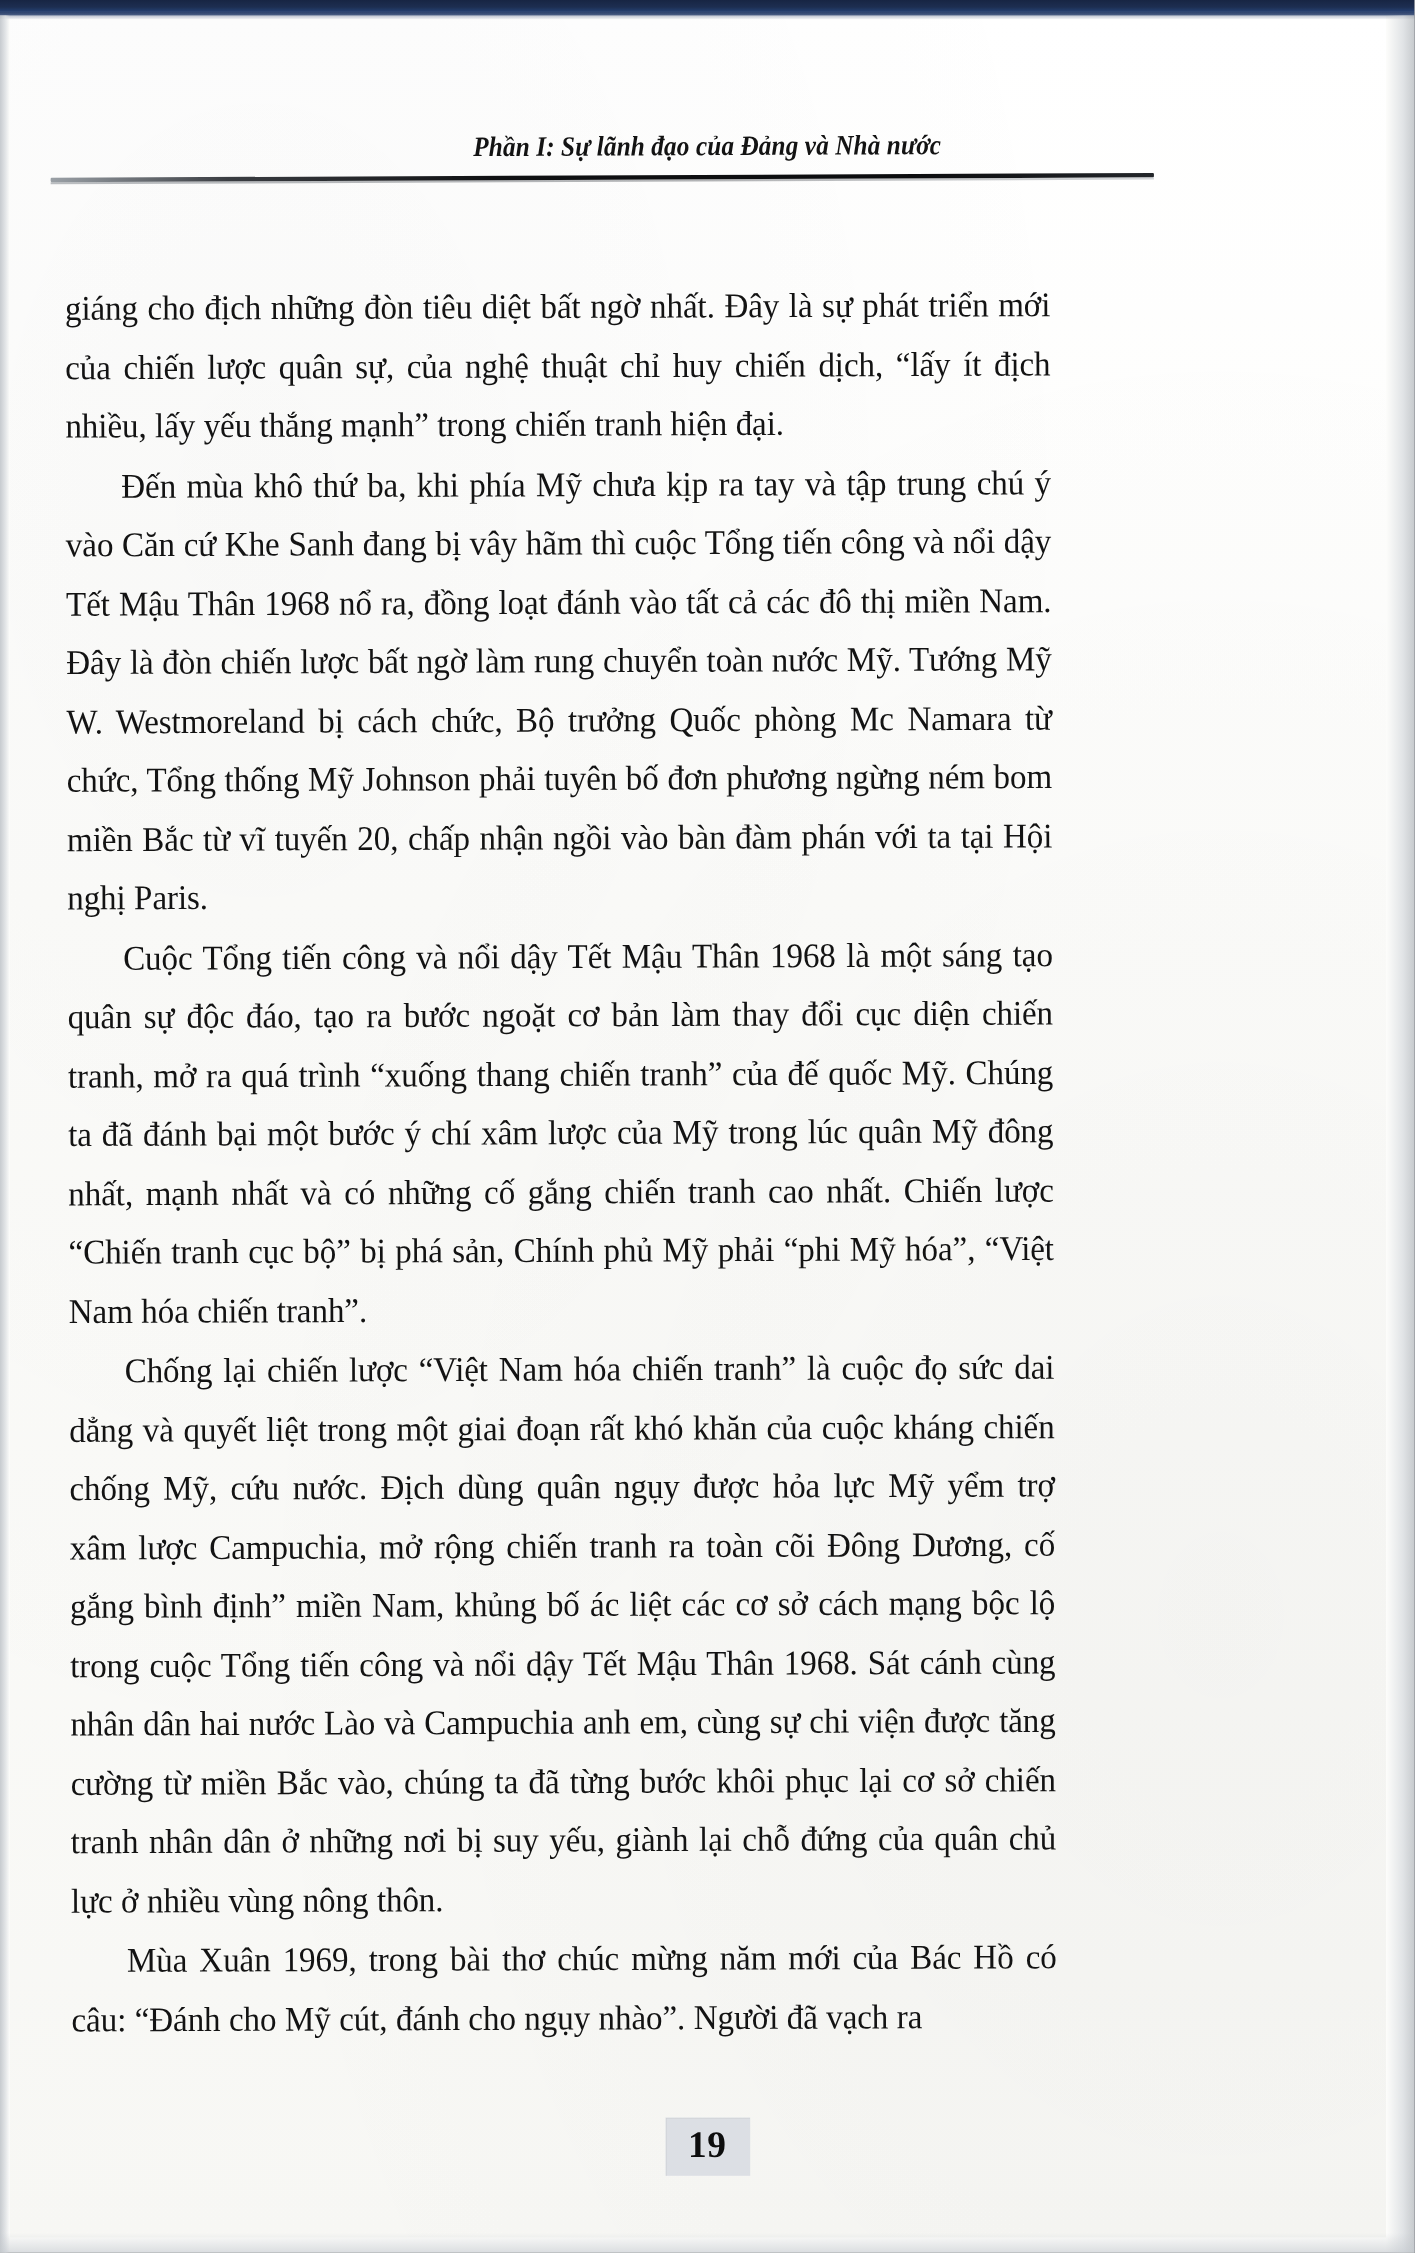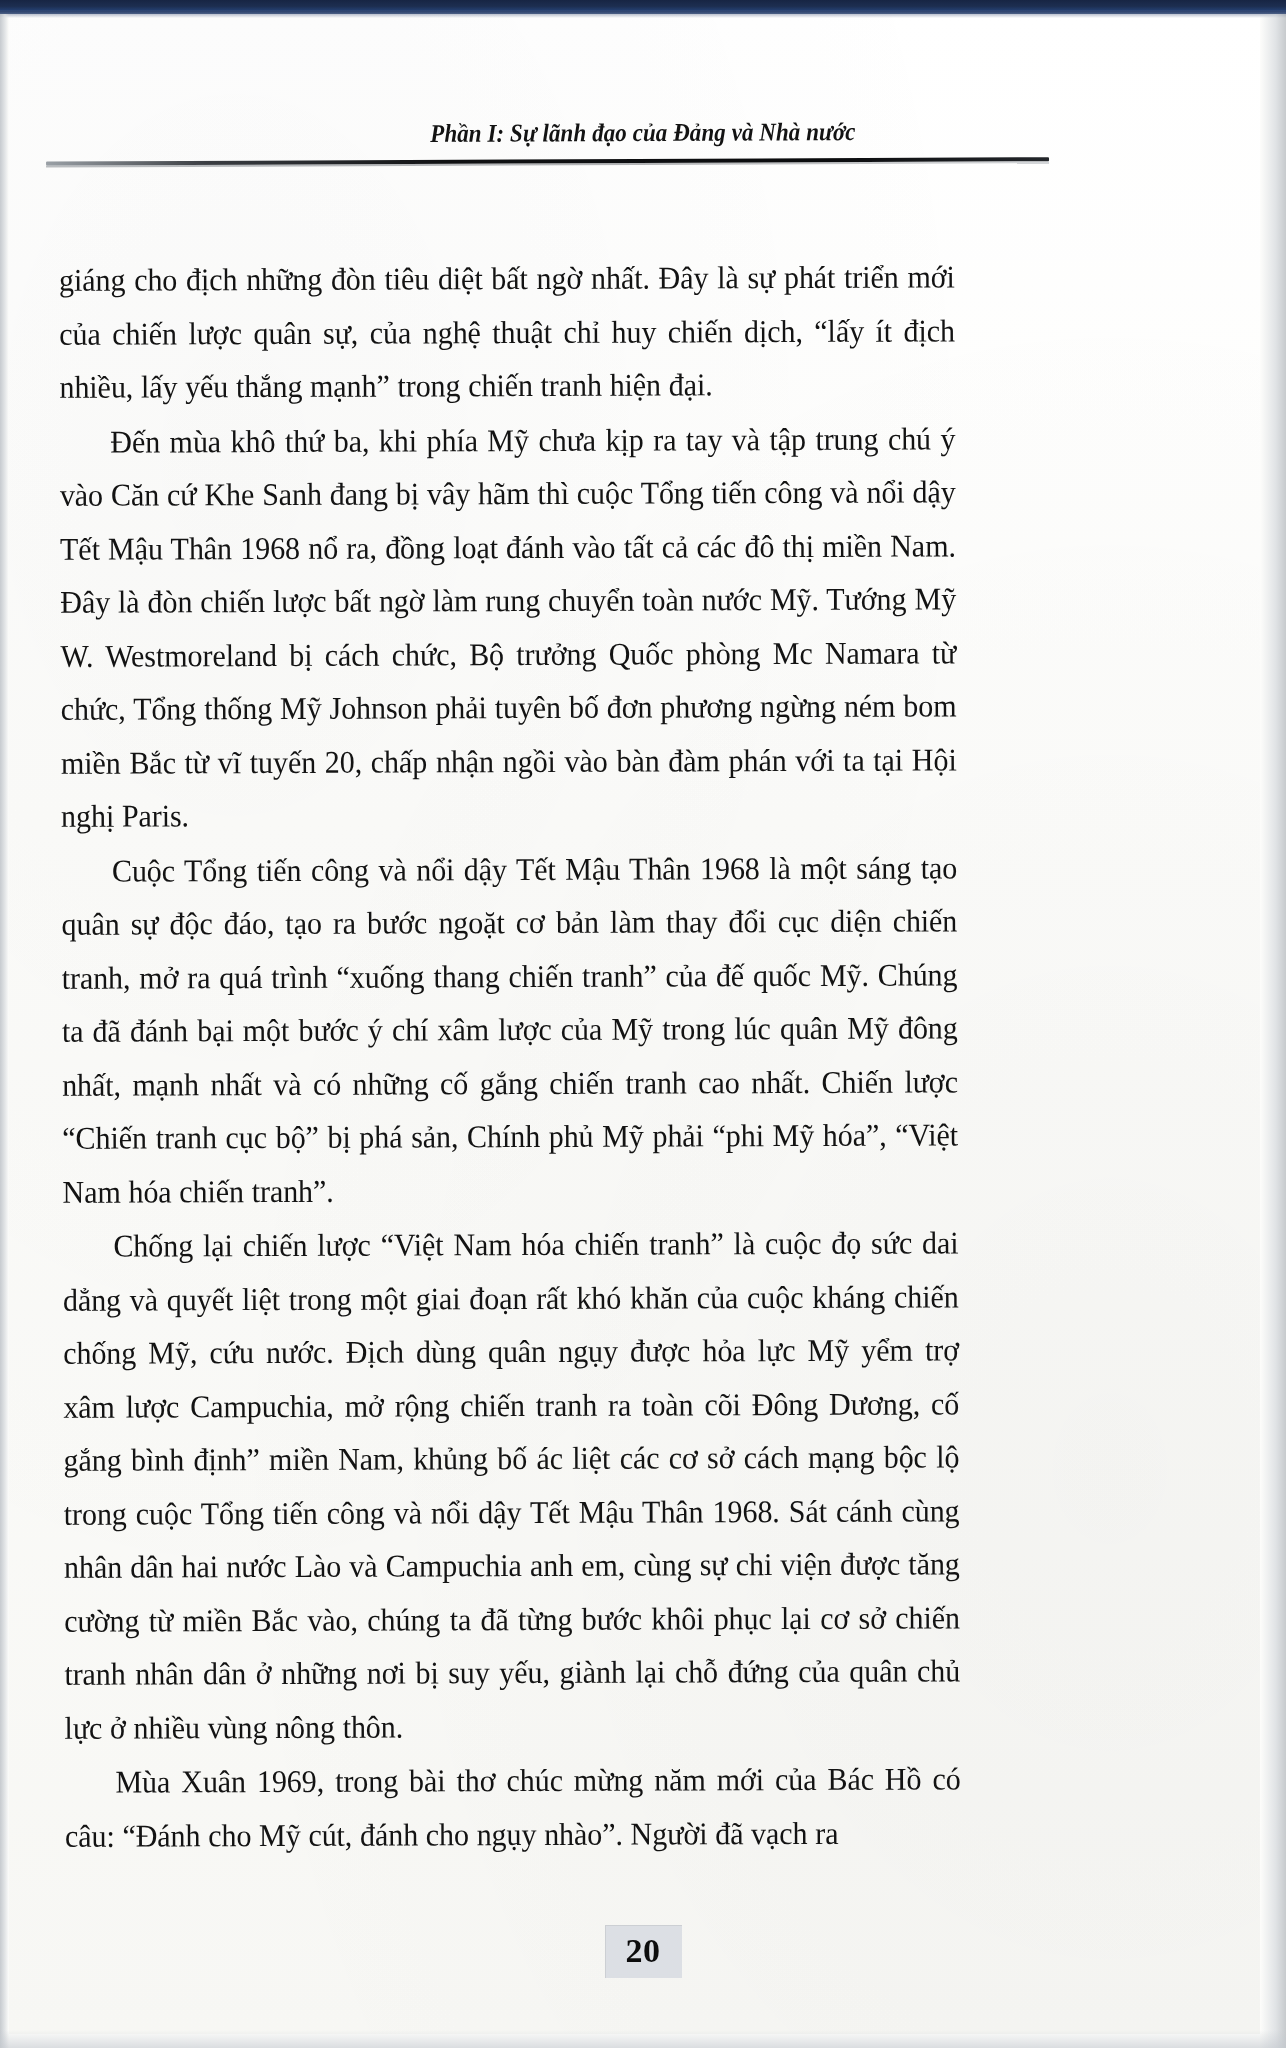--- a/index.html
+++ b/index.html
@@ -129,17 +129,17 @@
   <div id="body-col">
     <p class="para no-indent">giáng cho địch những đòn tiêu diệt bất ngờ nhất. Đây là sự phát triển mới của chiến lược quân sự, của nghệ thuật chỉ huy chiến dịch, “lấy ít địch nhiều, lấy yếu thắng mạnh” trong chiến tranh hiện đại.</p>
     <p class="para">Đến mùa khô thứ ba, khi phía Mỹ chưa kịp ra tay và tập trung chú ý vào Căn cứ Khe Sanh đang bị vây hãm thì cuộc Tổng tiến công và nổi dậy Tết Mậu Thân 1968 nổ ra, đồng loạt đánh vào tất cả các đô thị miền Nam. Đây là đòn chiến lược bất ngờ làm rung chuyển toàn nước Mỹ. Tướng Mỹ W. Westmoreland bị cách chức, Bộ trưởng Quốc phòng Mc Namara từ chức, Tổng thống Mỹ Johnson phải tuyên bố đơn phương ngừng ném bom miền Bắc từ vĩ tuyến 20, chấp nhận ngồi vào bàn đàm phán với ta tại Hội nghị Paris.</p>
     <p class="para">Cuộc Tổng tiến công và nổi dậy Tết Mậu Thân 1968 là một sáng tạo quân sự độc đáo, tạo ra bước ngoặt cơ bản làm thay đổi cục diện chiến tranh, mở ra quá trình “xuống thang chiến tranh” của đế quốc Mỹ. Chúng ta đã đánh bại một bước ý chí xâm lược của Mỹ trong lúc quân Mỹ đông nhất, mạnh nhất và có những cố gắng chiến tranh cao nhất. Chiến lược “Chiến tranh cục bộ” bị phá sản, Chính phủ Mỹ phải “phi Mỹ hóa”, “Việt Nam hóa chiến tranh”.</p>
     <p class="para">Chống lại chiến lược “Việt Nam hóa chiến tranh” là cuộc đọ sức dai dẳng và quyết liệt trong một giai đoạn rất khó khăn của cuộc kháng chiến chống Mỹ, cứu nước. Địch dùng quân ngụy được hỏa lực Mỹ yểm trợ xâm lược Campuchia, mở rộng chiến tranh ra toàn cõi Đông Dương, cố gắng bình định” miền Nam, khủng bố ác liệt các cơ sở cách mạng bộc lộ trong cuộc Tổng tiến công và nổi dậy Tết Mậu Thân 1968. Sát cánh cùng nhân dân hai nước Lào và Campuchia anh em, cùng sự chi viện được tăng cường từ miền Bắc vào, chúng ta đã từng bước khôi phục lại cơ sở chiến tranh nhân dân ở những nơi bị suy yếu, giành lại chỗ đứng của quân chủ lực ở nhiều vùng nông thôn.</p>
     <p class="para">Mùa Xuân 1969, trong bài thơ chúc mừng năm mới của Bác Hồ có câu: “Đánh cho Mỹ cút, đánh cho ngụy nhào”. Người đã vạch ra</p>
   </div>
 
   <div id="folio">
     <span class="folio-box">
-      <span class="folio-num">20</span>
+      <span class="folio-num">19</span>
     </span>
   </div>
 
 </div>
 
 </body></html>

